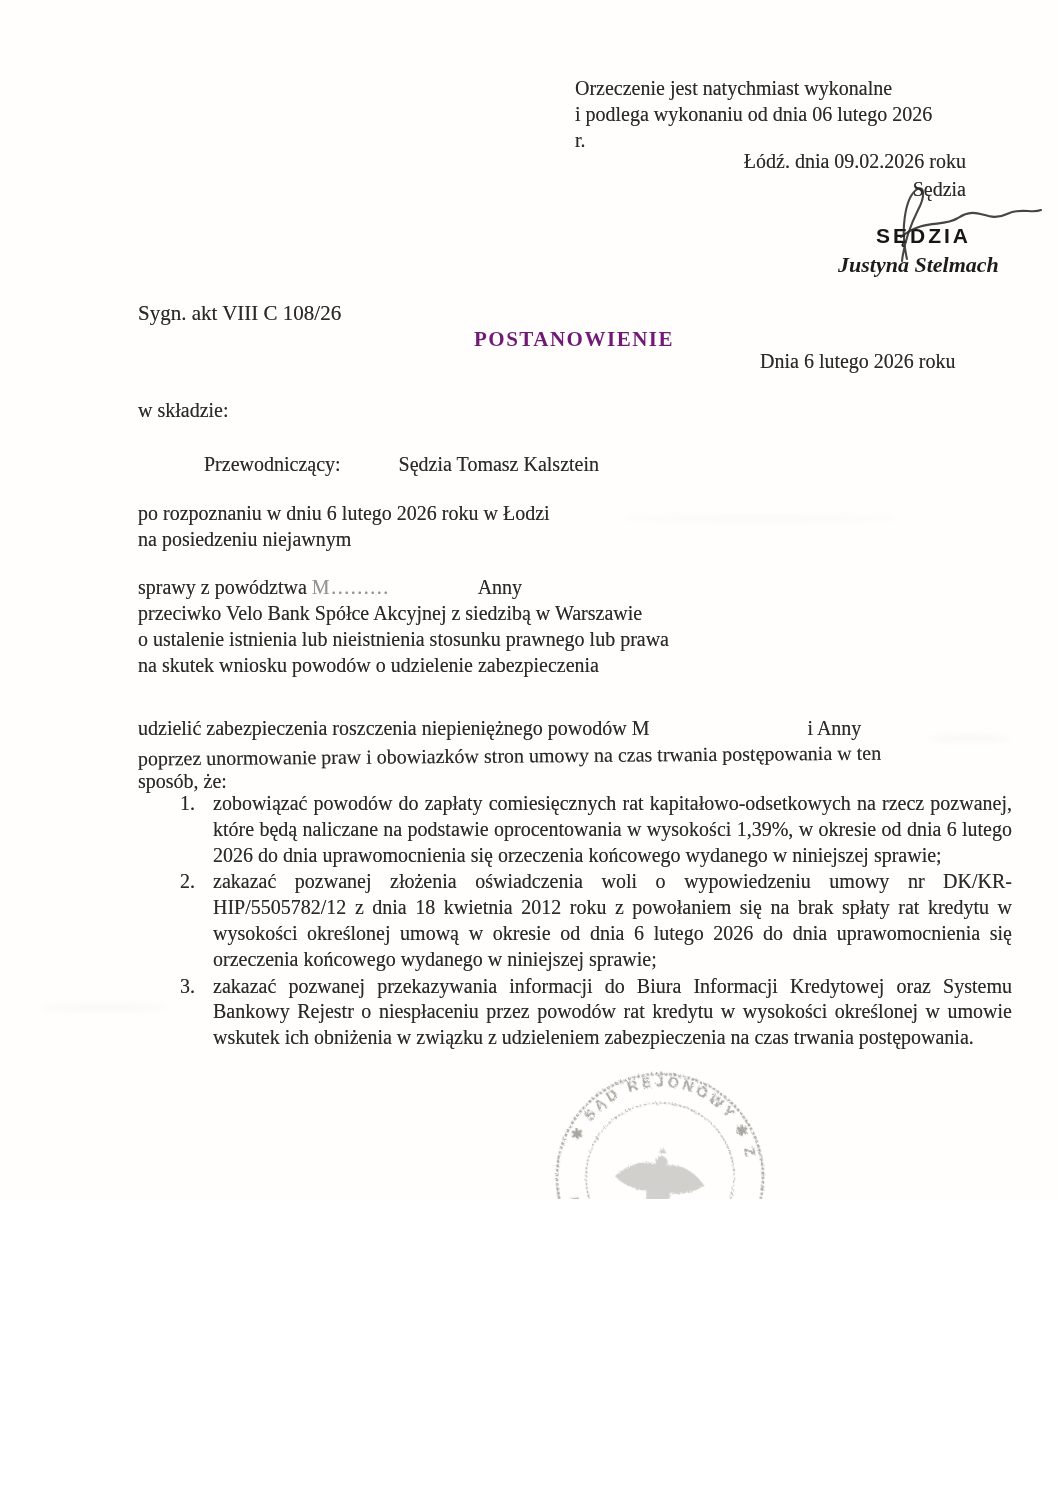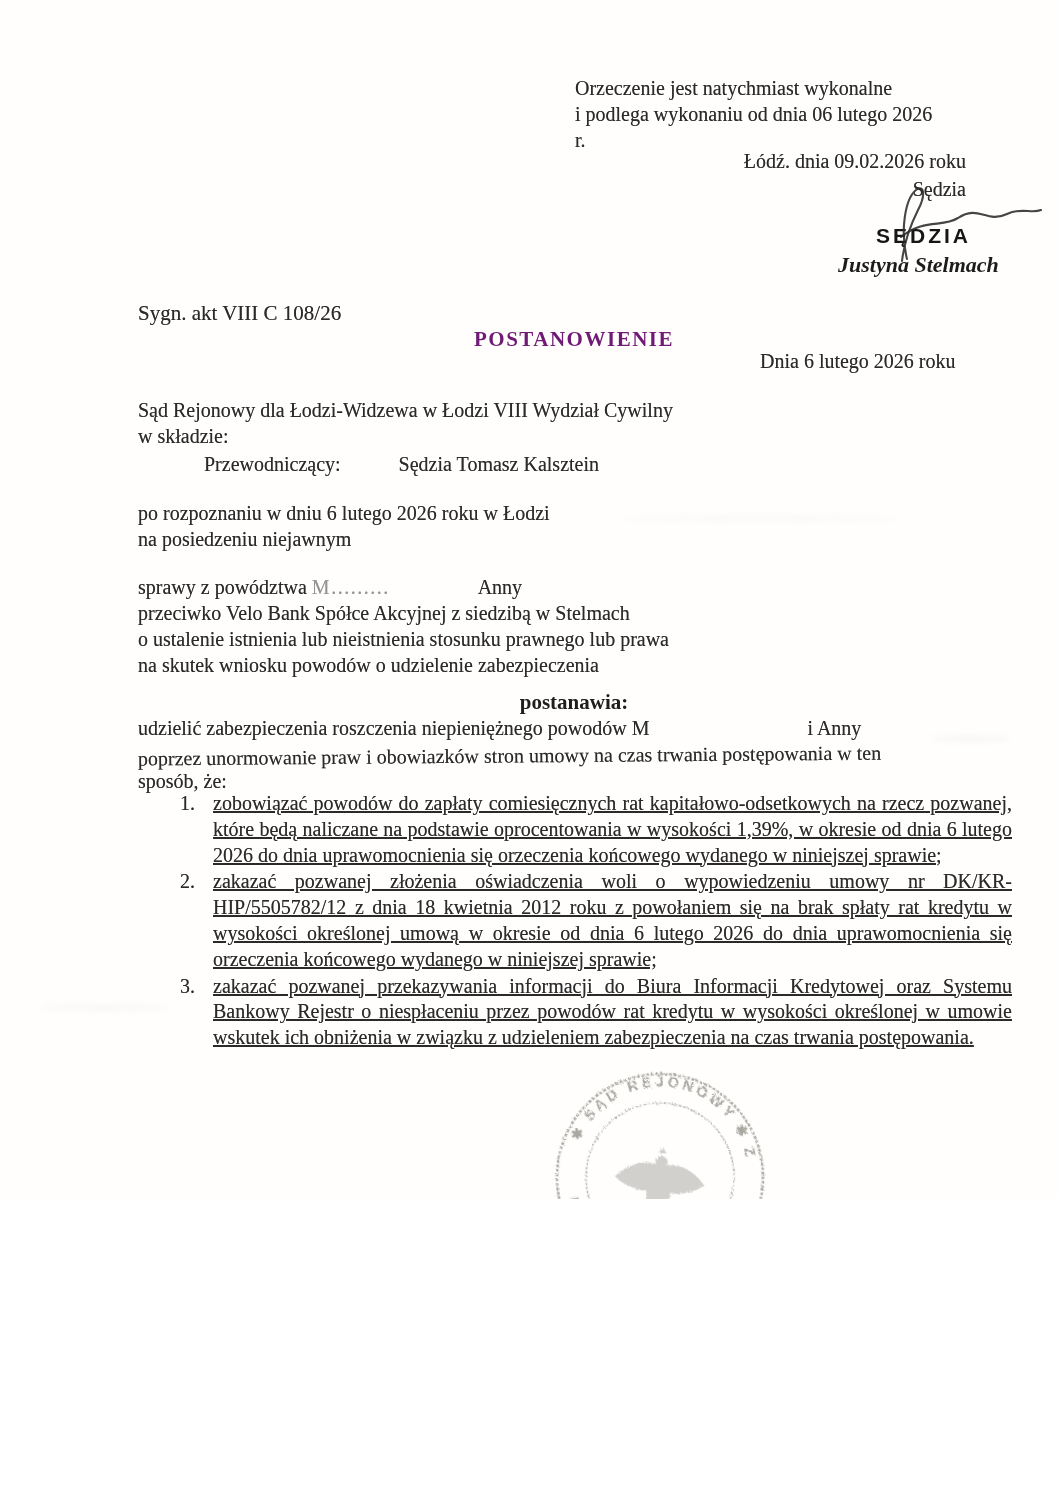--- a/index.html
+++ b/index.html
@@ -30,21 +30,21 @@
   .claim-name-faded{opacity:.5; letter-spacing:1.5px;}
   .claim-gap{display:inline-block; width:88px;}
   .ruling-heading{left:138px; top:690px; width:872px; text-align:center;
     font-weight:bold; font-size:21px; color:#1e1e1e;}
   .ruling-intro{left:138px; top:715px; width:876px; line-height:26.5px;}
   .intro-gap{display:inline-block; width:158px;}
   .tilt{transform:rotate(-0.45deg);}
   .ruling-list{left:180px; top:791px; width:832px; line-height:25.8px;}
   .ruling-item{display:flex; margin-bottom:1px;}
   .ruling-item .num{flex:none; width:33px;}
-  .ruling-item .txt{flex:1; text-align:justify;text-decoration:underline;}
+  .ruling-item .txt{flex:1; text-align:justify;}
   .seal-svg{left:544px; top:1061px; width:232px; height:232px; z-index:1;}
   .certify-block{left:733px; top:1229px; width:342px; text-align:right;
     font-family:"Liberation Sans",sans-serif; font-size:17px; line-height:21.5px;
     color:#b3b3af; text-shadow:none;}
   .secretary-sig{left:728px; top:1252px; width:302px; height:108px; z-index:3;}
   .secretary-title{left:748px; top:1283px; font-family:"Liberation Sans",sans-serif;
     font-weight:600; font-size:21px; color:#1d1d1d; z-index:2;}
   .secretary-name{left:740px; top:1313px; font-family:"Liberation Sans",sans-serif;
     font-weight:bold; font-size:21px; color:#1d1d1d; z-index:2;}
   .artifact{background:#8a8a84; border-radius:50%; filter:blur(3px);}
@@ -69,40 +69,38 @@
     <path class="sig-stroke" d="M46,54 C70,35 87,45 103,35 C124,21 131,41 152,31 C166,24 177,31 186,27"></path>
   </svg>
   <div class="abs judge-stamp">SĘDZIA</div>
   <div class="abs judge-name">Justyna Stelmach</div>
 
   <div class="abs scan-text case-number">Sygn. akt VIII C 108/26</div>
   <div class="abs doc-title">POSTANOWIENIE</div>
   <div class="abs scan-text decision-date">Dnia 6 lutego 2026 roku</div>
 
   <div class="abs scan-text court-block">
-    <div>Sąd Rejonowy dla Łodzi-Widzewa w Łodzi VIII Wydział Cywilny</div>
     <div>w składzie:</div>
   </div>
   <div class="abs scan-text presiding-row">
     <span class="lbl">Przewodniczący:</span><span>Sędzia Tomasz Kalsztein</span>
   </div>
 
   <div class="abs scan-text hearing-block">
     <div>po rozpoznaniu w dniu 6 lutego 2026 roku w Łodzi</div>
     <div>na posiedzeniu niejawnym</div>
   </div>
 
   <div class="abs scan-text claim-block">
     <div><span>sprawy z powództwa</span>&nbsp;<span class="claim-name-faded">M.........</span><span class="claim-gap"></span><span>Anny</span></div>
-    <div>przeciwko Velo Bank Spółce Akcyjnej z siedzibą w Stelmach</div>
+    <div>przeciwko Velo Bank Spółce Akcyjnej z siedzibą w Warszawie</div>
     <div>o ustalenie istnienia lub nieistnienia stosunku prawnego lub prawa</div>
     <div>na skutek wniosku powodów o udzielenie zabezpieczenia</div>
   </div>
 
-  <div class="abs ruling-heading">postanawia:</div>
   <div class="abs scan-text ruling-intro">
     <div><span>udzielić zabezpieczenia roszczenia niepieniężnego powodów M</span><span class="intro-gap"></span><span>i Anny</span></div>
     <div class="tilt">poprzez unormowanie praw i obowiazków stron umowy na czas trwania postępowania w ten</div>
     <div>sposób, że:</div>
   </div>
 
   <div class="abs scan-text ruling-list">
     <div class="ruling-item">
       <span class="num">1.</span>
       <span class="txt">zobowiązać powodów do zapłaty comiesięcznych rat kapitałowo-odsetkowych na rzecz pozwanej, które będą naliczane na podstawie oprocentowania w wysokości 1,39%, w okresie od dnia 6 lutego 2026 do dnia uprawomocnienia się orzeczenia końcowego wydanego w niniejszej sprawie;</span>

